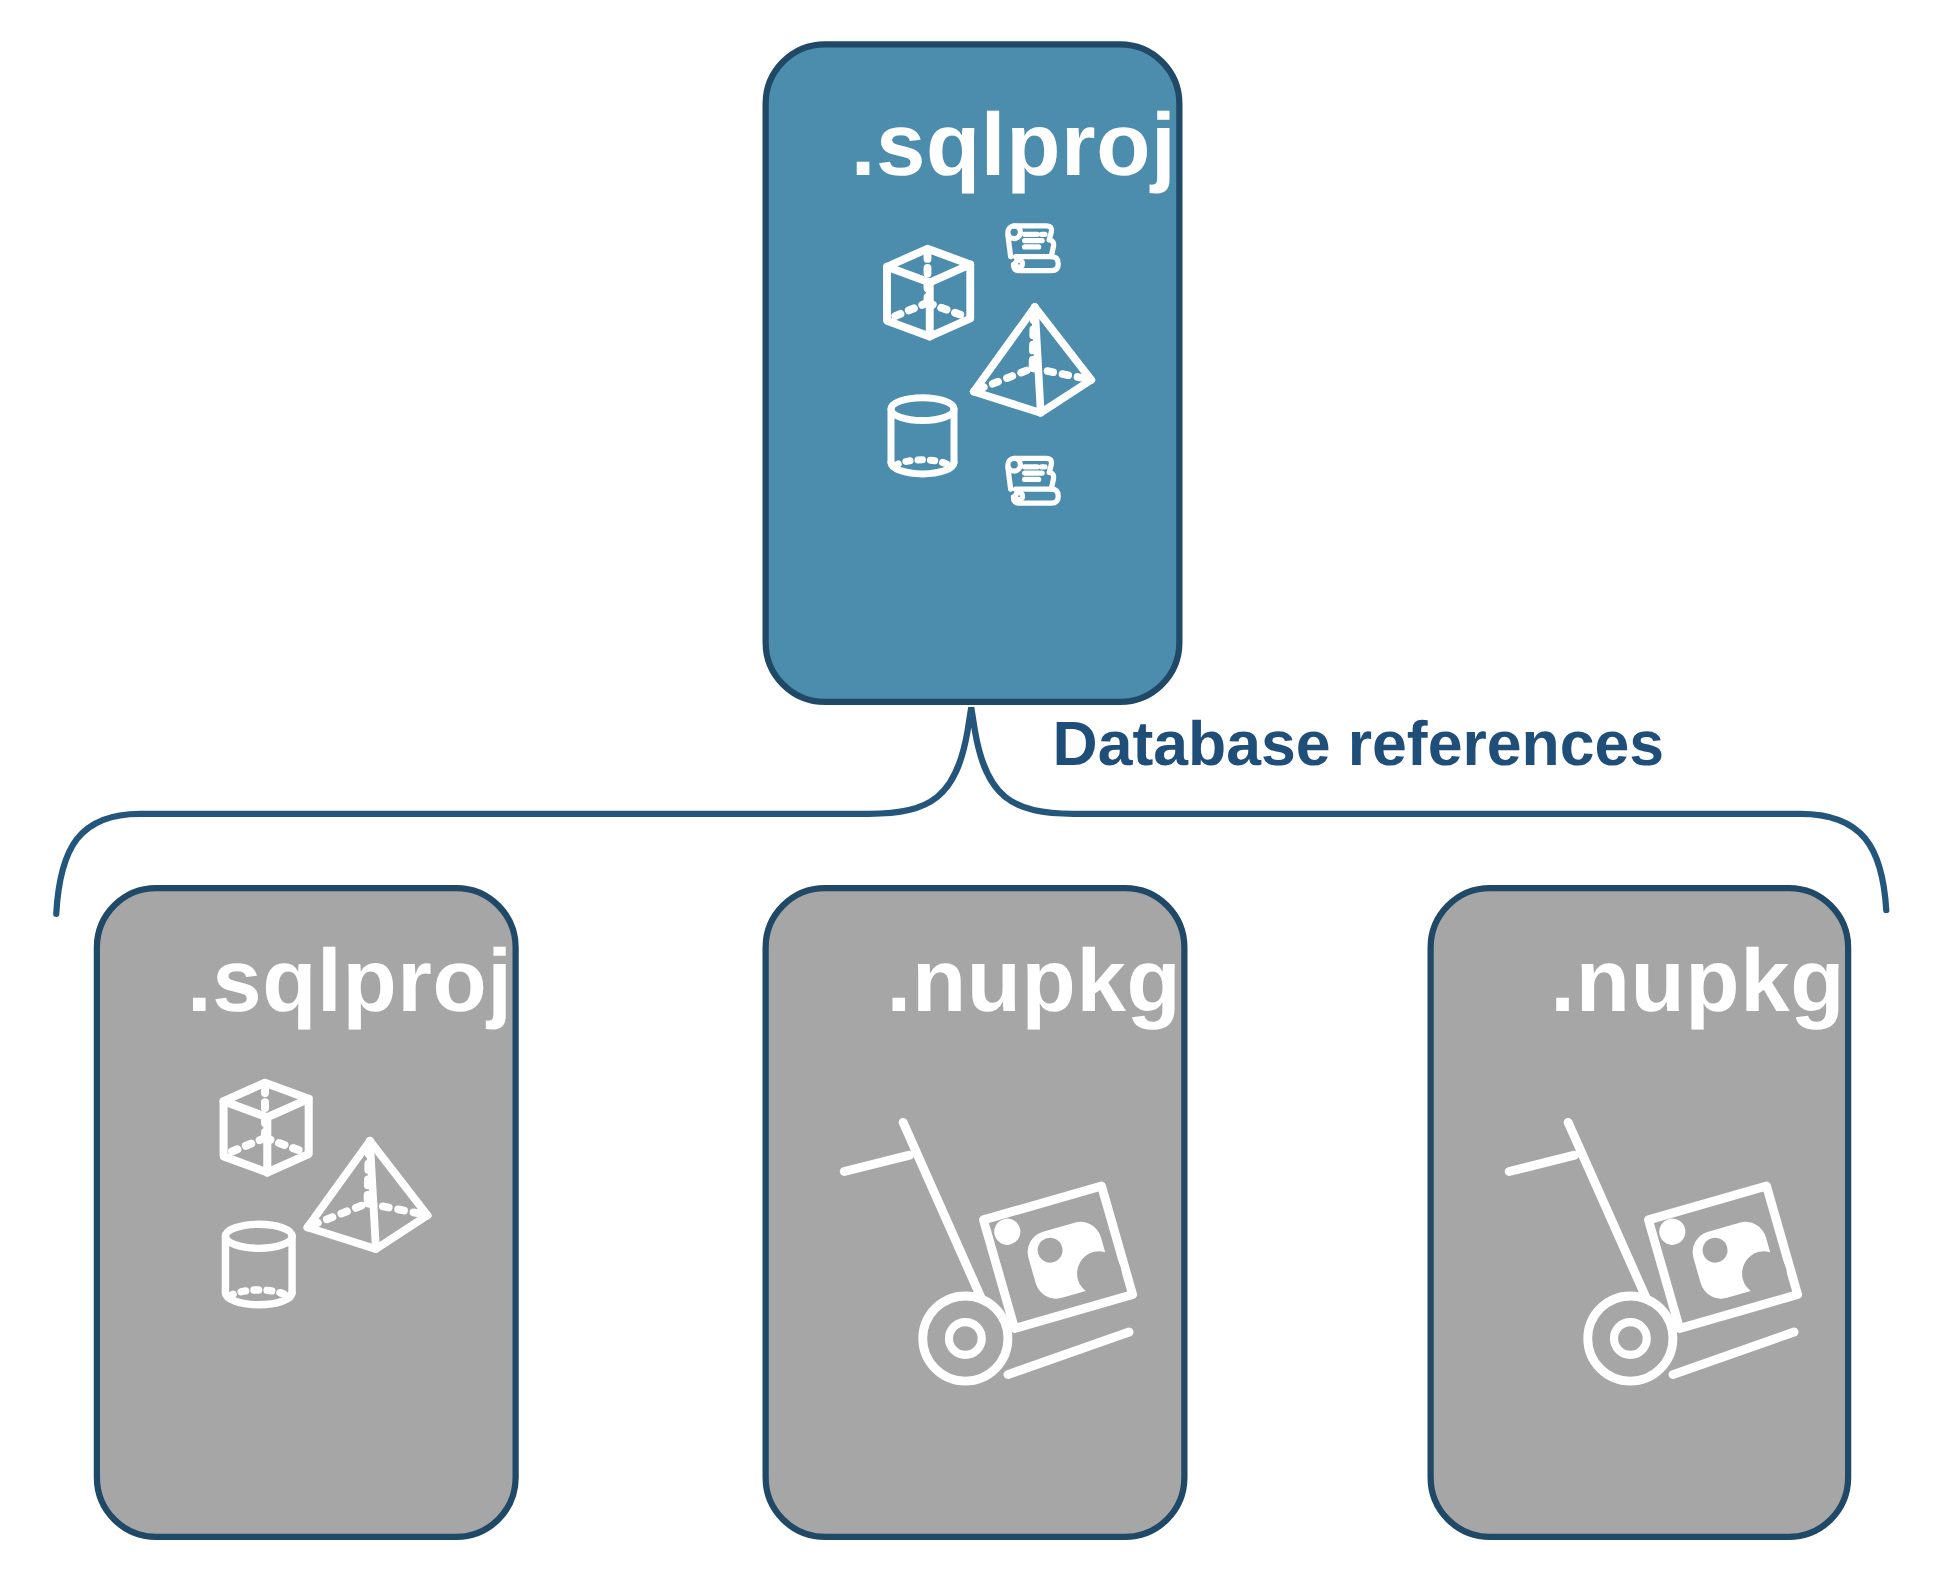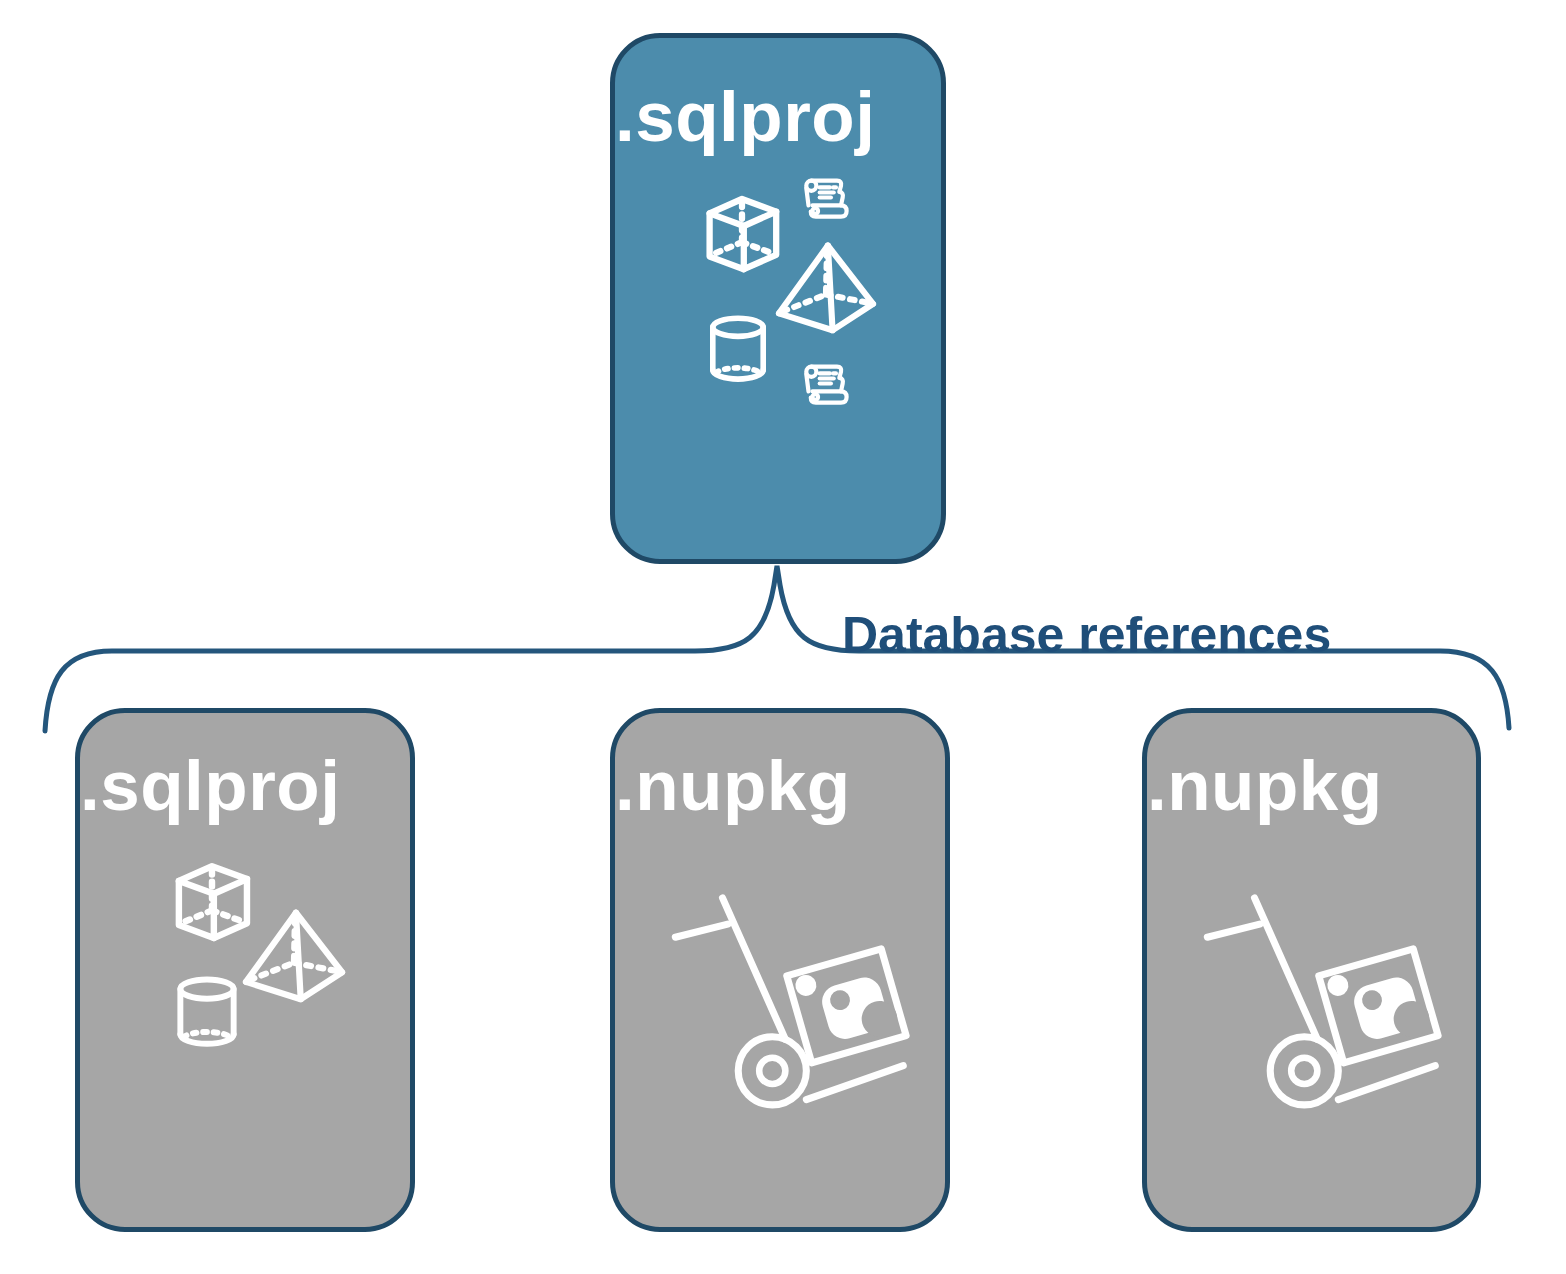--- a/index.html
+++ b/index.html
@@ -11,39 +11,39 @@
     position:absolute;box-sizing:border-box;
     border:5px solid #1F4966;border-radius:50px;
   }
   .node--root{background:#4C8CAC;left:610px;top:33px;width:336px;height:531px;}
   .node--child{background:#A6A6A6;}
   .node--c1{left:75px;top:708px;width:340px;height:524px;}
   .node--c2{left:610px;top:708px;width:340px;height:524px;}
   .node--c3{left:1142px;top:708px;width:339px;height:524px;}
   .node-title{
     position:absolute;left:0;right:0;top:34px;
-    text-align:left;font-weight:bold;font-size:71px;color:#ffffff;
+    text-align:right;font-weight:bold;font-size:71px;color:#ffffff;
     letter-spacing:0.5px;line-height:1.1;
   }
   .node--root .node-title{top:40px;}
   .icon{position:absolute;}
   
   .i-scroll1{left:184px;top:136px;width:56px;height:56px;}
   .i-cube-r{left:82px;top:154px;width:90px;height:86px;}
   .i-pyr-r{left:158px;top:202px;width:106px;height:94px;}
   .i-cyl-r{left:88px;top:272px;width:70px;height:78px;}
   .i-scroll2{left:184px;top:322px;width:56px;height:56px;}
   
   .i-cube-c{left:86px;top:146px;width:92px;height:88px;}
   .i-pyr-c{left:160px;top:194px;width:108px;height:96px;}
   .i-cyl-c{left:90px;top:258px;width:74px;height:82px;}
   
   .i-cart{left:42px;top:140px;width:262px;height:268px;}
   .connector-label{
-    position:absolute;left:842px;top:610px;
+    position:absolute;left:842px;top:570px;
     font-weight:bold;font-size:50px;color:#1F4E79;line-height:1;
     white-space:nowrap;
   }
   .brace-svg{position:absolute;left:0;top:0;width:1566px;height:1274px;pointer-events:none;}
 </style>
 </head>
 <body>
 
 <div class="canvas">
 

